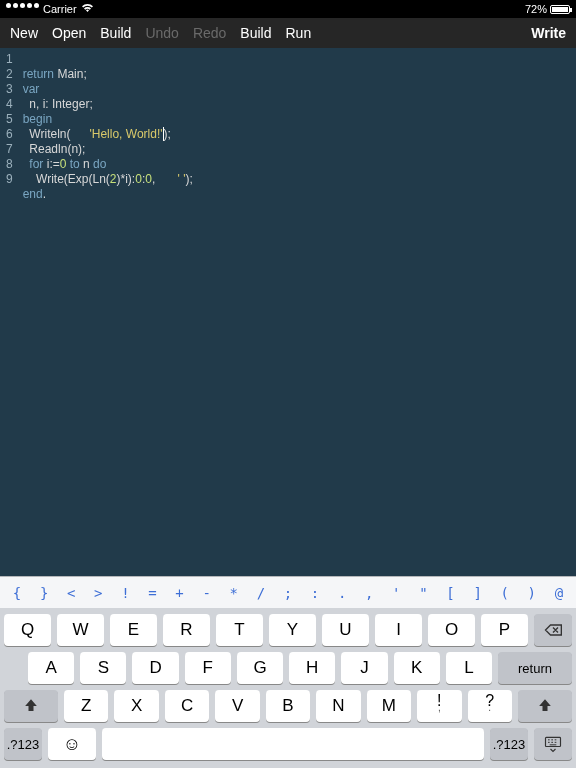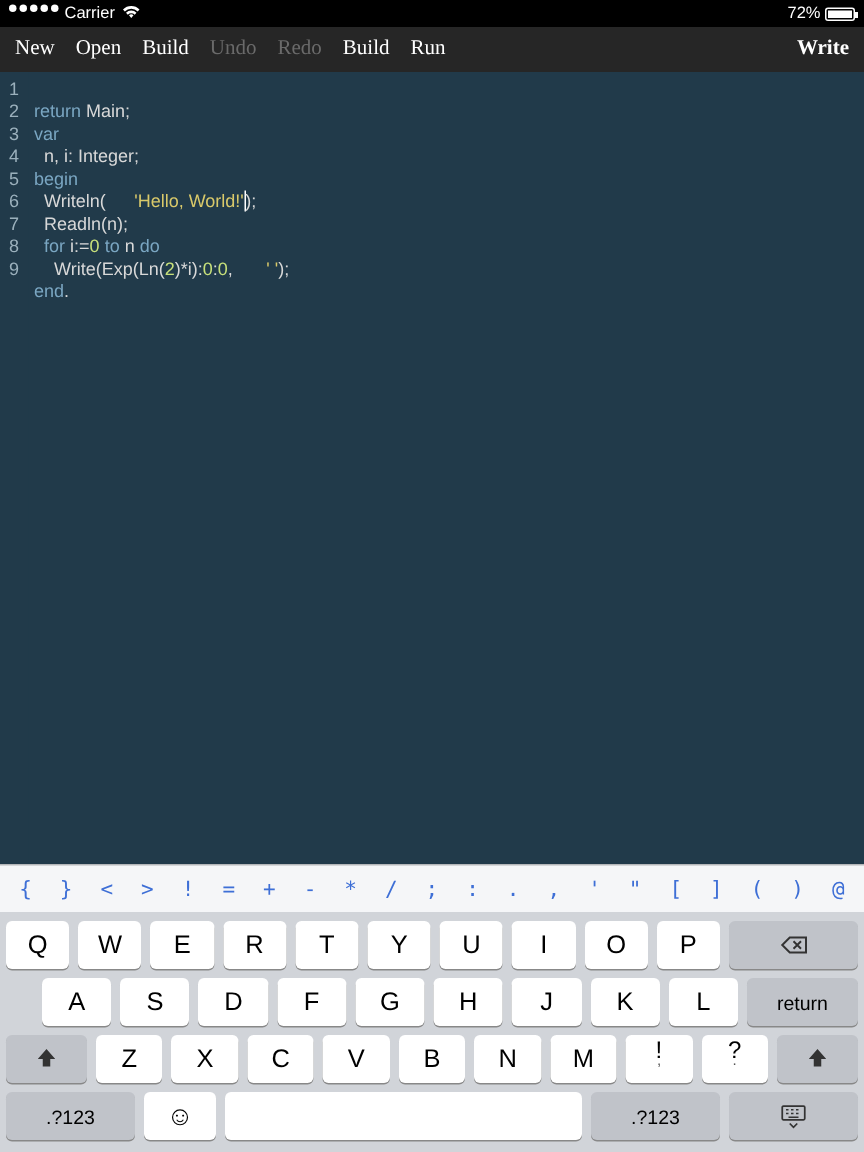--- a/index.html
+++ b/index.html
@@ -9,39 +9,39 @@
   .sb-center { width:100%; text-align:center; }
   .sb-right { position:absolute; right:6px; display:flex; align-items:center; gap:3px;}
   .battery { display:inline-block; width:20px; height:9px; border:1px solid #fff; border-radius:2px; position:relative; }
   .battery::after { content:""; position:absolute; right:-3px; top:2px; width:2px; height:4px; background:#fff; }
   .battery-fill { position:absolute; left:1px; top:1px; bottom:1px; right:1px; background:#fff; }
   .dots { display:flex; gap:2px; }
   .dot { width:5px; height:5px; border-radius:50%; background:#fff; }
   .toolbar { height:30px; background:#262626; display:flex; align-items:center; padding:0 10px; gap:14px; color:#fff; font-size:14px; }
   .toolbar .spacer { flex:1; }
   .toolbar .disabled { color:#6a6a6a; }
-  .toolbar .item { cursor:pointer;font-family:Liberation Serif, serif; }
+  .toolbar .item { cursor:pointer; }
   .toolbar .done { font-weight:600; }
   .editor { background:#213a4a; height:528px; display:flex; font-family: Menlo, Consolas, monospace; font-size:12px; line-height:15px; color:#d8d8d8; }
   .gutter { background:#213a4a; color:#9bb0bc; text-align:right; padding:4px 6px 0 6px; user-select:none; }
   .gutter div { height:15px; }
   .code { padding:4px 0 0 4px; white-space:pre; }
   .kw { color:#7aa6c2; }
   .num { color:#c7e07a; }
   .str { color:#d9c96a;margin-left:19px; }
   .cursor { border-right:1px solid #fff; }
   
   .symrow { height:32px; background:#f5f6f8; border-top:1px solid #b5b7ba; display:flex; align-items:center; justify-content:space-between; padding:0 6px; }
   .symrow span { color:#3e6fd6; font-size:14px; width:22px; text-align:center; font-family: Menlo, monospace; }
   
   .kb { background:#d1d4d9; height:160px; padding:6px 4px 4px 4px; display:flex; flex-direction:column; gap:6px; }
   .kbrow { display:flex; gap:6px; justify-content:center; }
   .key { background:#fff; border-radius:4px; box-shadow:0 1px 0 #888; height:32px; display:flex; align-items:center; justify-content:center; font-size:17px; color:#000; }
   .key.letter { flex:1; max-width:48px; min-width:40px;}
-  .key.wide { width:86px; background:#c0c3c9; }
+  .key.wide { width:38px; background:#c0c3c9; }
   .key.return { width:74px; background:#c0c3c9; font-size:14px; }
   .key.shift { width:54px; background:#c0c3c9; }
   .key.space { flex:1; }
   .key.small { font-size:13px; }
   .key .sub { font-size:10px; color:#555; position:relative; top:-6px; }
   .key.punct { flex-direction:column; line-height:1; }
   .key.punct .main { font-size:16px; }
   .row2pad { width:18px; }
   .bsp svg, .shift svg, .kbicon svg { width:20px; height:20px; }
   .emoji { font-size:18px; }

